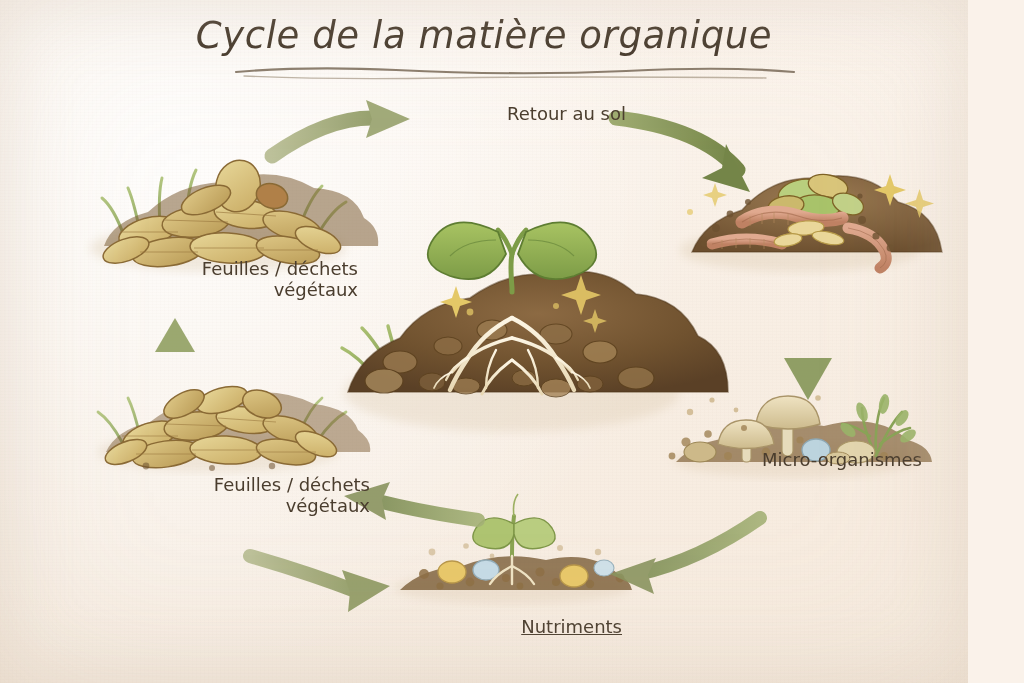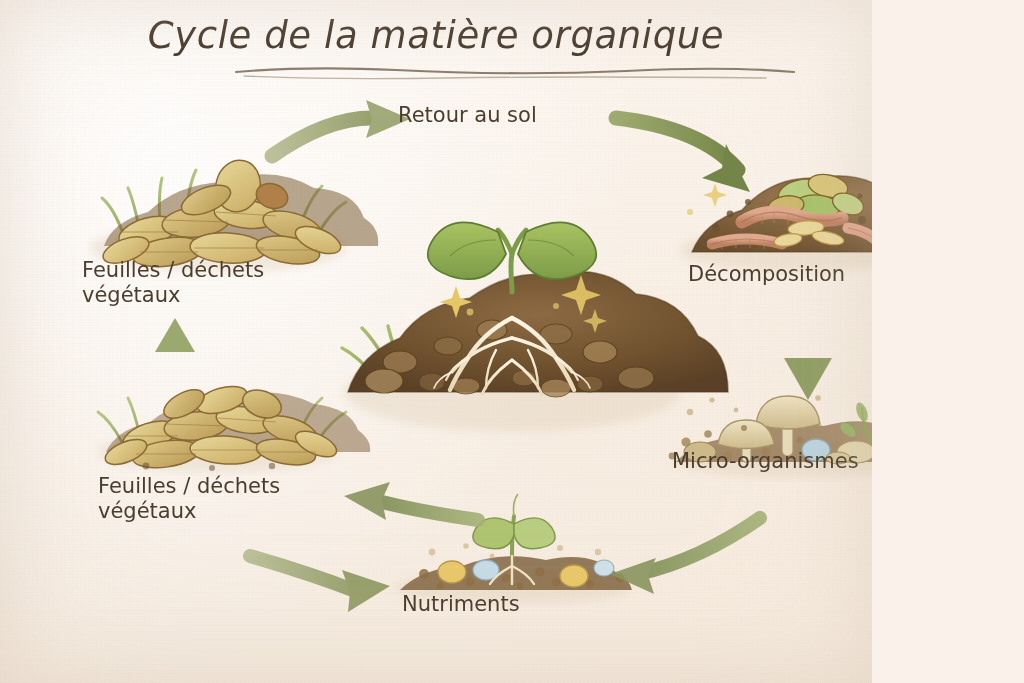--- a/index.html
+++ b/index.html
@@ -1,21 +1,21 @@
 <!DOCTYPE html>
 <html><head>
 <meta charset="utf-8">
 <style>
   html,body{margin:0;padding:0;}
   body{
     width:1024px;height:683px;overflow:hidden;
     background:#faf2ea;
     font-family:"DejaVu Sans", sans-serif;
   }
-  #stage{position:relative;width:872px;height:683px;overflow:hidden;}
+  #stage{position:relative;width:968px;height:683px;overflow:hidden;}
 
   
   #paper{
     position:absolute;inset:0;
     background:
       radial-gradient(circle at 18% 22%, rgba(255,255,255,.85) 0%, rgba(255,255,255,0) 55%),
       radial-gradient(circle at 82% 78%, rgba(247,235,222,.7) 0%, rgba(255,255,255,0) 60%),
       linear-gradient(180deg,#fdf7f1 0%,#f9f1e8 48%,#f6ece1 100%);
   }
   #grain{
@@ -35,23 +35,23 @@
 
   
   .title{
     position:absolute;left:0;right:0;top:14px;text-align:center;
     font-family:"DejaVu Sans", sans-serif;
     font-size:37px;font-weight:400;letter-spacing:.6px;
     color:#45392c;
     font-style:italic;
   }
   .label{
-    position:absolute;text-align:left;
+    position:absolute;text-align:right;
     font-family:"DejaVu Sans", sans-serif;
-    color:#4a3d2e;font-size:21px;line-height:1.18;
+    color:#4a3d2e;font-size:18px;line-height:1.18;
     white-space:pre-line;
   }
 </style>
 </head>
 <body>
 
 <div id="stage">
   <div id="paper"></div>
   <div id="grain"></div>
 
@@ -449,22 +449,21 @@
   <div class="title">Cycle de la matière organique</div>
   <svg class="layer" viewBox="0 0 1024 683">
     <path d="M236 72 q70 -6 160 -2 q120 6 230 1 q100 -5 168 1" stroke="#6e5f4c" stroke-width="2.2" fill="none" stroke-linecap="round" opacity=".8"></path>
     <path d="M244 76 q90 4 200 2 q130 -2 322 0" stroke="#8a7a63" stroke-width="1.3" fill="none" stroke-linecap="round" opacity=".55"></path>
   </svg>
 
   <div class="label" style="left:398px;top:103px;width:228px;">Retour au sol</div>
 
   <div class="label" style="left:82px;top:258px;width:276px;"><span>Feuilles / déchets</span><br><span>végétaux</span></div>
 
-  <div class="label" style="left:688px;top:262px;width:236px;">Décomposition</div>
 
   <div class="label" style="left:672px;top:449px;width:250px;">Micro-organismes</div>
 
-  <div class="label" style="left:402px;top:592px;width:220px;">Nutriments</div>
+  <div class="label" style="left:402px;top:616px;width:220px;text-decoration:underline;">Nutriments</div>
 
   <div class="label" style="left:98px;top:474px;width:272px;"><span>Feuilles / déchets</span><br><span>végétaux</span></div>
 
   <div id="vignette"></div>
 </div>
 
 </body></html>

